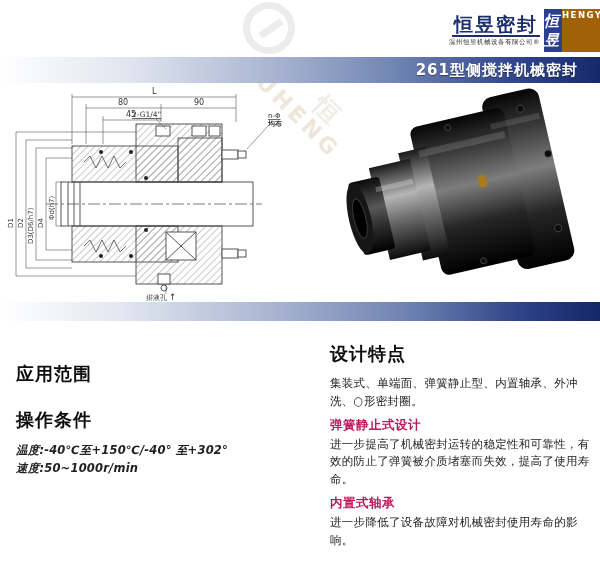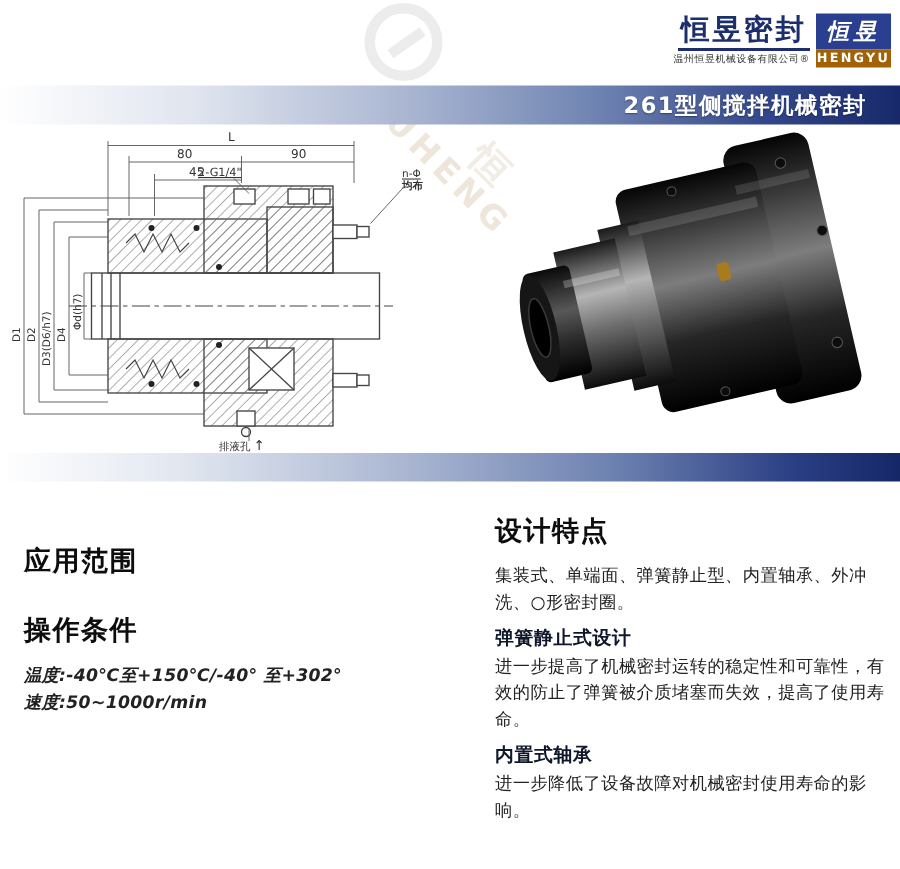--- a/index.html
+++ b/index.html
@@ -10,21 +10,21 @@
   }
   
   .header{position:absolute;left:0;top:0;width:600px;height:57px;}
   .logo-block{position:absolute;right:6px;top:9px;display:flex;align-items:center;}
   .brand-text{display:flex;flex-direction:column;align-items:flex-end;margin-right:4px;}
   .brand-name{
     font-size:19px;font-weight:bold;color:#1c2e6b;letter-spacing:2px;
     border-bottom:2px solid #1c2e6b;padding:0 2px 1px 2px;line-height:1.1;
   }
   .company-name{font-size:6.5px;color:#333;letter-spacing:0.5px;margin-top:1px;white-space:nowrap;}
-  .logo-mark{width:50px;display:flex;flex-direction:column;}
+  .logo-mark{width:50px;display:flex;flex-direction:row;}
   .logo-mark-top{
     background:#2a3f8f;color:#fff;font-weight:bold;font-style:italic;
     font-size:15px;text-align:center;letter-spacing:3px;padding:3px 0 2px 0;
   }
   .logo-mark-bottom{
     background:#a16207;color:#fff;font-weight:bold;font-size:8.5px;
     text-align:center;letter-spacing:1.5px;padding:1px 0;
   }
   
   .watermark-circle{
@@ -61,21 +61,21 @@
     position:absolute;left:0;top:302px;width:600px;height:19px;
     background:linear-gradient(to right,#ffffff 0%,#e2e7f0 20%,#aab6d2 45%,#6e82b1 68%,#2b3f85 88%,#152767 100%);
   }
   
   .col-left{position:absolute;left:16px;top:354px;width:296px;}
   .col-right{position:absolute;left:330px;top:334px;width:266px;}
   .section-heading{font-size:18px;font-weight:bold;color:#0d0d0d;margin:8px 0 9px 0;letter-spacing:1px;}
   .body-text{font-size:11.5px;color:#222;line-height:1.55;letter-spacing:0.3px;}
   .op-line{font-size:11.5px;color:#222;line-height:1.6;font-weight:bold;letter-spacing:0.2px;font-style:italic;}
   .pressure-value{color:#f0608a;}
-  .sub-heading{font-size:12.5px;font-weight:bold;color:#0f172a;margin:6px 0 2px 0;letter-spacing:0.5px;}
+  .sub-heading{font-size:12.5px;font-weight:bold;color:#be185d;margin:6px 0 2px 0;letter-spacing:0.5px;}
   .intro{margin-bottom:2px;}
   svg text{font-family:"DejaVu Sans","Liberation Sans",sans-serif;}
 </style>
 </head>
 <body>
 
 <div class="header">
   <div class="watermark-circle"></div>
   <div class="watermark-text">YUHENG</div>
   <div class="watermark-text2">恒</div>

